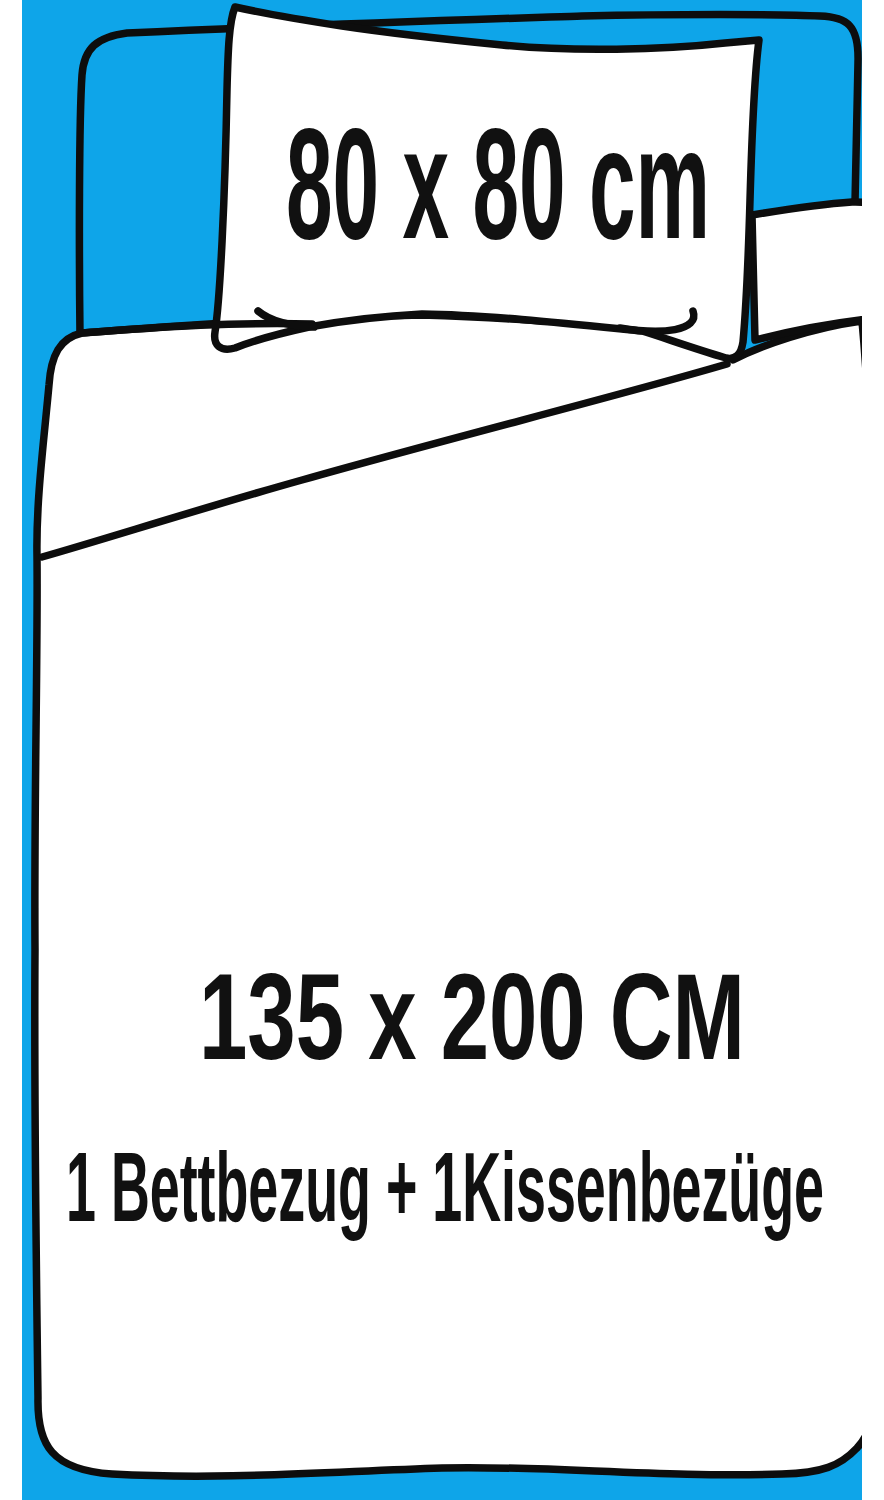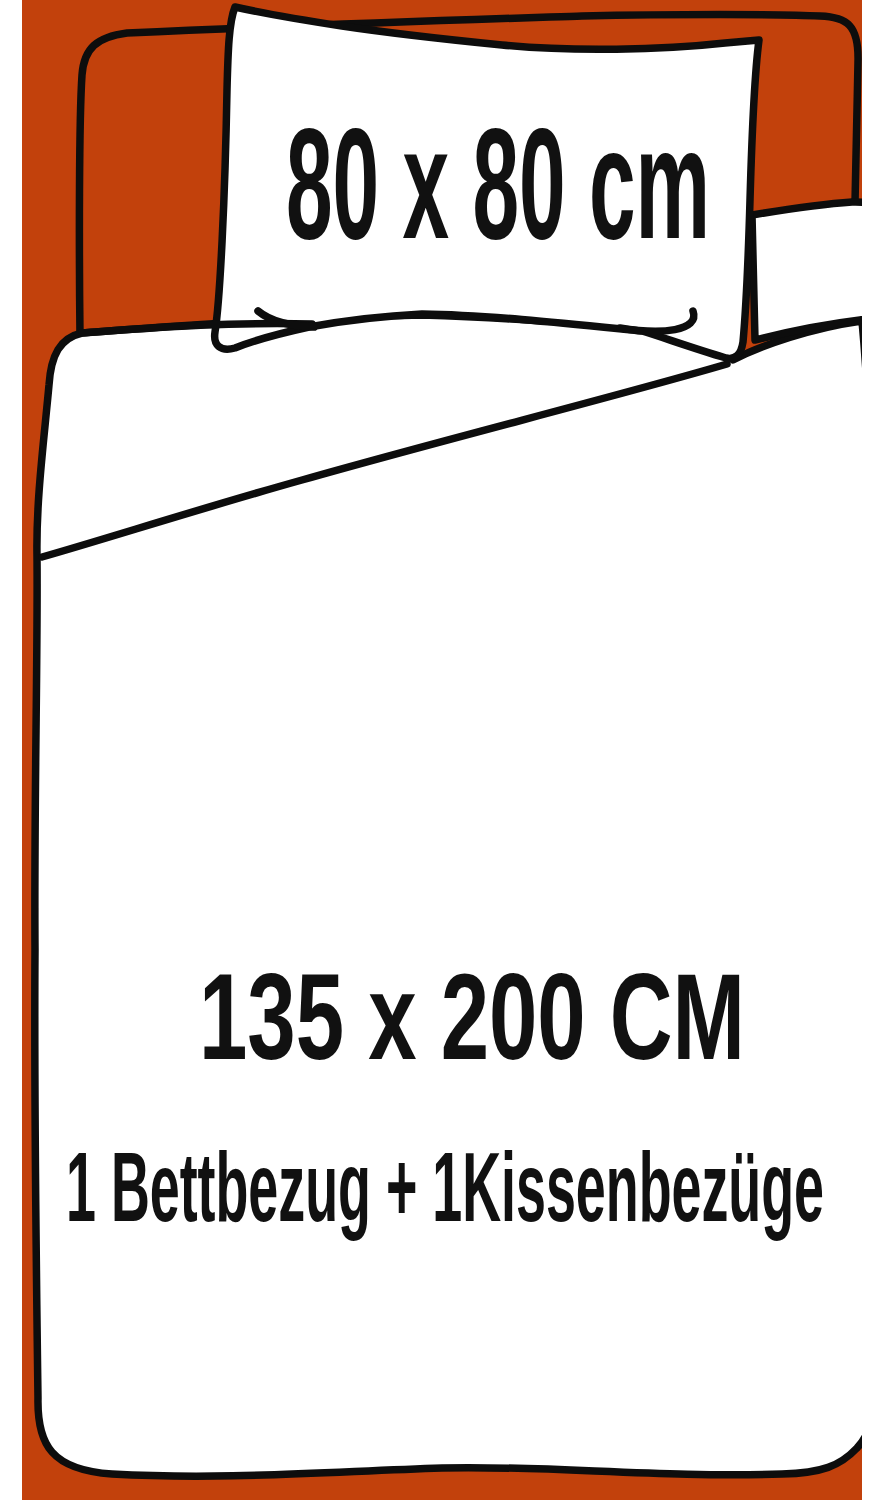--- a/index.html
+++ b/index.html
@@ -6,21 +6,21 @@
     margin: 0;
     padding: 0;
     background: #ffffff;
     font-family: "Liberation Sans", sans-serif;
   }
   .stage {
     position: relative;
     width: 840px;
     height: 1500px;
     margin: 0 auto;
-    background: #c2410c;
+    background: #0ea5e9;
     overflow: hidden;
   }
   svg.bedding-figure {
     display: block;
     width: 884px;
     height: 1500px;
   }
   .outline {
     fill: none;
     stroke: #0d0d0d;

